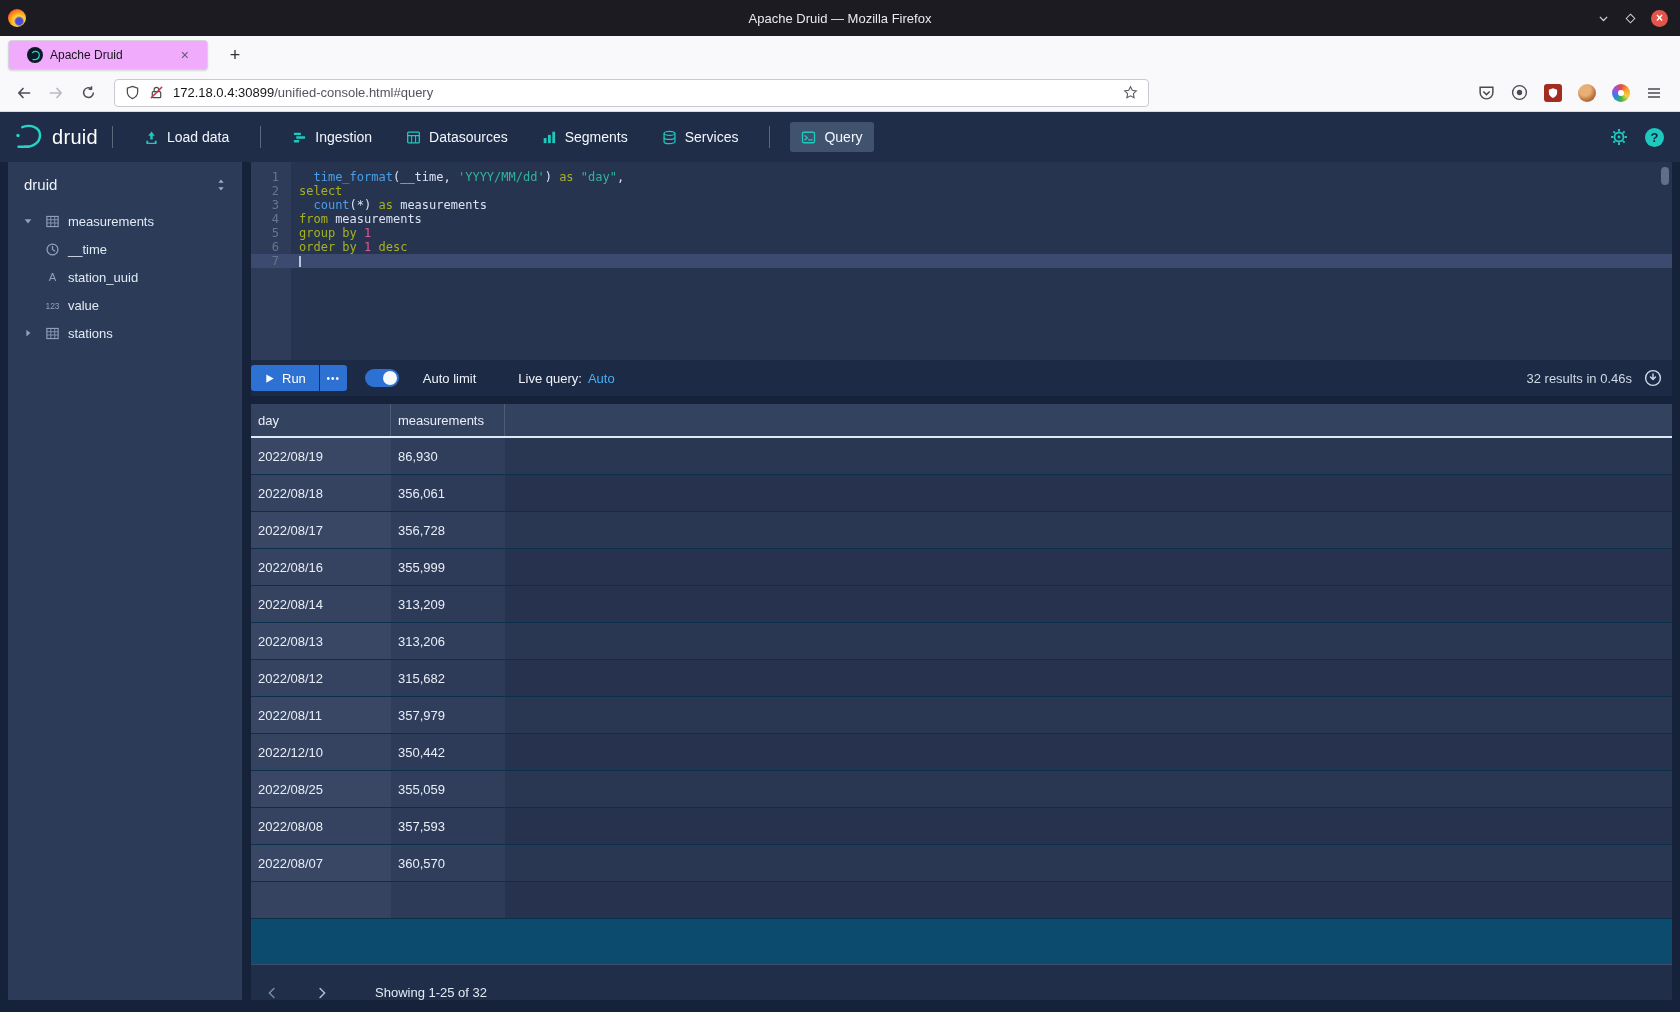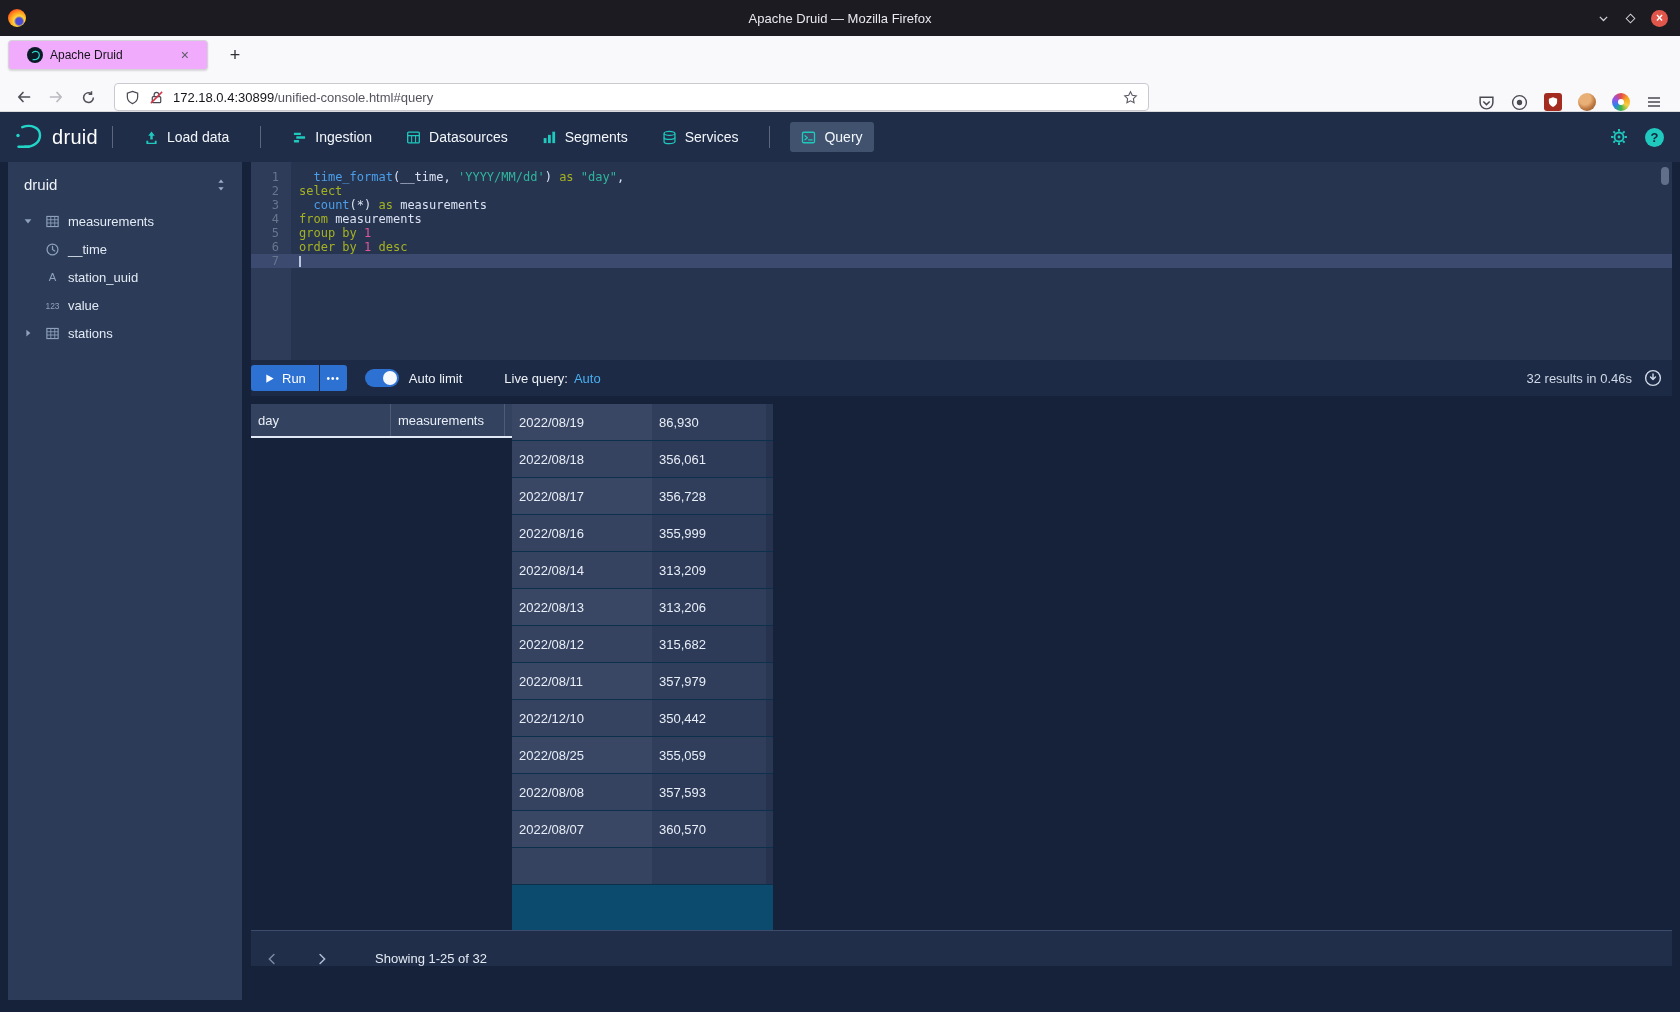--- a/index.html
+++ b/index.html
@@ -19,21 +19,21 @@
   
   .tabbar{height:38px;background:#f9f9fb;display:flex;align-items:center;padding-left:8px}
   .tab{width:200px;height:30px;background:#f0abfc;border:1px solid #d4d4da;border-radius:4px;box-shadow:0 1px 2px rgba(0,0,0,.14);
     display:flex;align-items:center;padding:0 18px;gap:7px}
   .favicon{width:16px;height:16px;border-radius:50%;background:#0c1a28;display:flex;align-items:center;justify-content:center;flex:none}
   .tab-title{font-size:12px;color:#15141a;flex:1;overflow:hidden;white-space:nowrap}
   .tab-close{color:#5b5b66;font-size:14px;line-height:1}
   .newtab{margin-left:14px;font-size:18px;color:#2f2f36;width:26px;height:26px;display:flex;align-items:center;justify-content:center;border-radius:4px}
 
   
-  .navbar{height:38px;background:#f9f9fb;border-bottom:1px solid #d9d9de;display:flex;align-items:flex-end;padding:0 10px;gap:4px}
+  .navbar{height:38px;background:#f9f9fb;border-bottom:1px solid #d9d9de;display:flex;align-items:center;padding:0 10px;gap:4px}
   .nav-btn{width:28px;height:28px;display:flex;align-items:center;justify-content:center;color:#4f4f58;border-radius:4px}
   .nav-btn.fwd{color:#b9b9c1}
   .urlbar{width:1035px;height:28px;margin-left:8px;background:#fff;border:1px solid #c9c9d0;border-radius:4px;
     display:flex;align-items:center;padding:0 10px;gap:9px;color:#4a4a52}
   .url-text{font-size:13px;color:#15141a;white-space:nowrap}
   .url-path{color:#54545e}
   .url-star{margin-left:auto;color:#5b5b66;display:flex}
   .nav-right{margin-left:auto;display:flex;align-items:center;gap:16px;margin-right:8px;color:#4a4a52}
   .icn{display:flex;align-items:center}
   .ub-badge{width:18px;height:18px;border-radius:3px;background:#a32b20;display:flex;align-items:center;justify-content:center}
@@ -78,28 +78,28 @@
   .cursor{display:inline-block;width:2px;height:11px;background:#b9c6de;vertical-align:middle}
   .ed-scroll{position:absolute;right:3px;top:5px;width:8px;height:18px;border-radius:4px;background:rgba(185,200,225,.4)}
 
   
   .runbar{height:36px;background:#1d2a45;display:flex;align-items:center}
   .run-btn{height:26px;background:#2d72d2;border:none;border-radius:3px 0 0 3px;color:#fff;font-size:13px;
     display:flex;align-items:center;gap:7px;padding:0 13px;font-family:inherit}
   .more-btn{height:26px;width:27px;margin-left:1px;background:#2d72d2;border:none;border-radius:0 3px 3px 0;color:#fff;font-size:10px;letter-spacing:1px;font-family:inherit}
   .switch{width:34px;height:18px;border-radius:9px;background:#2d72d2;margin-left:18px;position:relative;flex:none}
   .knob{position:absolute;right:2px;top:2px;width:14px;height:14px;border-radius:50%;background:#f5f8fc}
-  .auto-limit{margin-left:10px;font-size:13px;color:#eef3f9}
+  .auto-limit{margin-left:24px;font-size:13px;color:#eef3f9}
   .live-label{margin-left:42px;font-size:13px;color:#eef3f9}
   .live-value{margin-left:6px;font-size:13px;color:#48aff0}
   .stats{margin-left:auto;font-size:13px;color:#cfd9e7}
   .dl{color:#cfd9e7;margin:0 10px 0 12px;display:flex}
 
   
-  .rtable{margin-top:8px;display:flex;flex-direction:row}
+  .rtable{margin-top:8px;display:flex;flex-direction:column}
   .thead{height:34px;display:flex;background:#33425f;border-bottom:2px solid #dfe8f4;flex:none}
   .th{display:flex;align-items:center;padding-left:7px;font-size:13px;color:#e9eff8}
   .th.day{width:140px;border-right:1px solid rgba(255,255,255,.14)}
   .th.meas{width:114px;border-right:1px solid rgba(255,255,255,.14)}
   .th.rest{flex:1}
   .tbody{height:526px;overflow:hidden;background:#0c4a6e}
   .trow{height:37px;display:flex;border-bottom:1px solid rgba(10,18,35,.45);font-size:13px;color:#e8eef7}
   .td{display:flex;align-items:center;padding-left:7px}
   .td.day{width:140px;background:#3a4764}
   .td.meas{width:114px;background:#303e5c}

